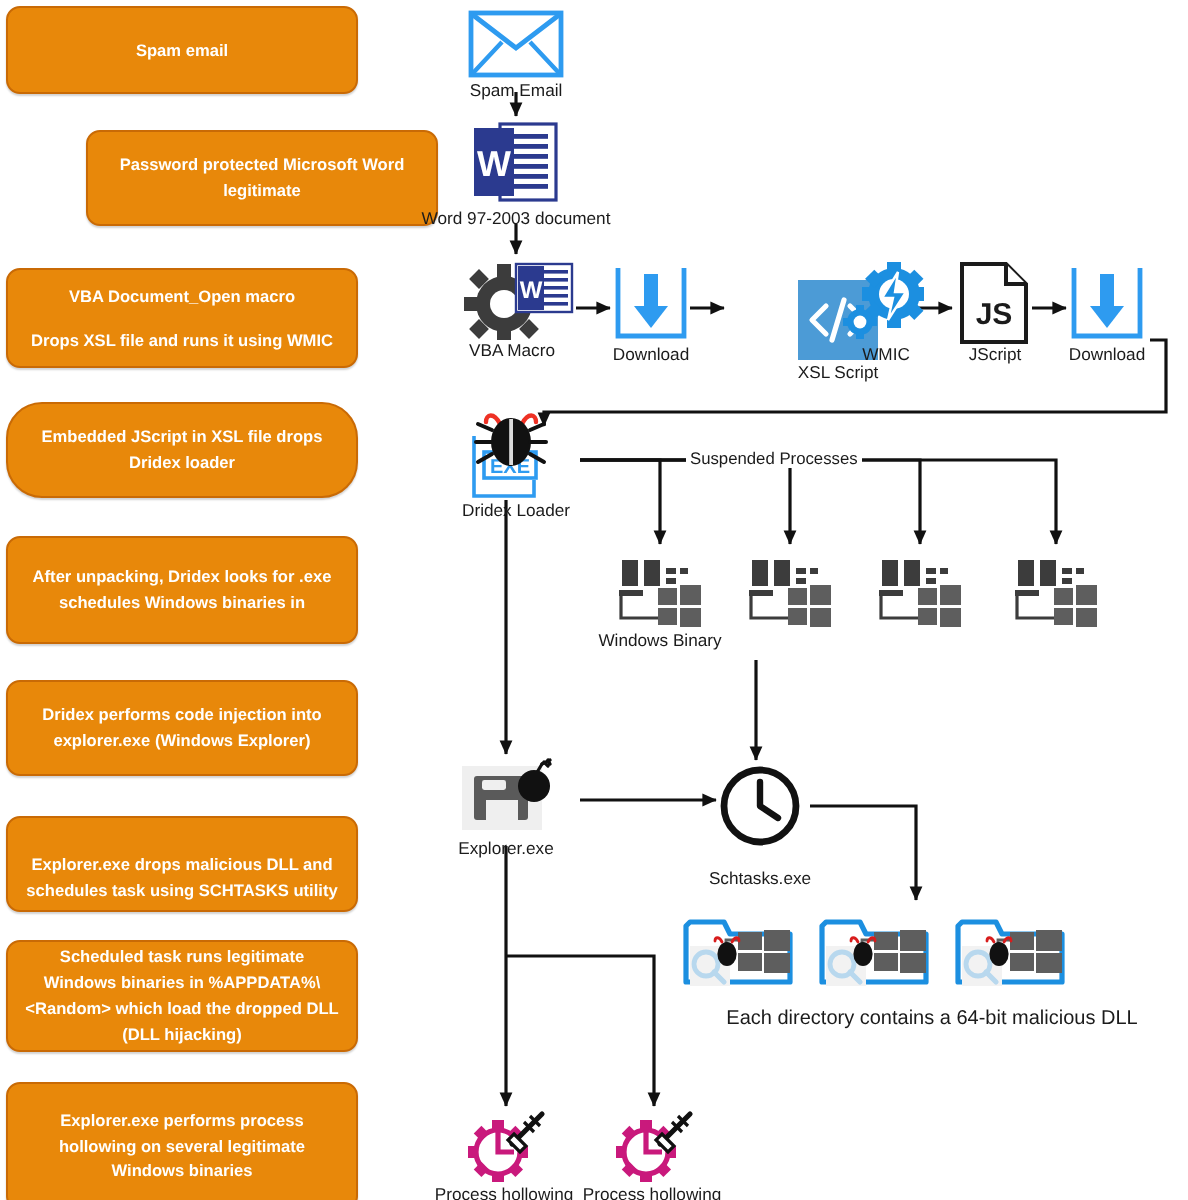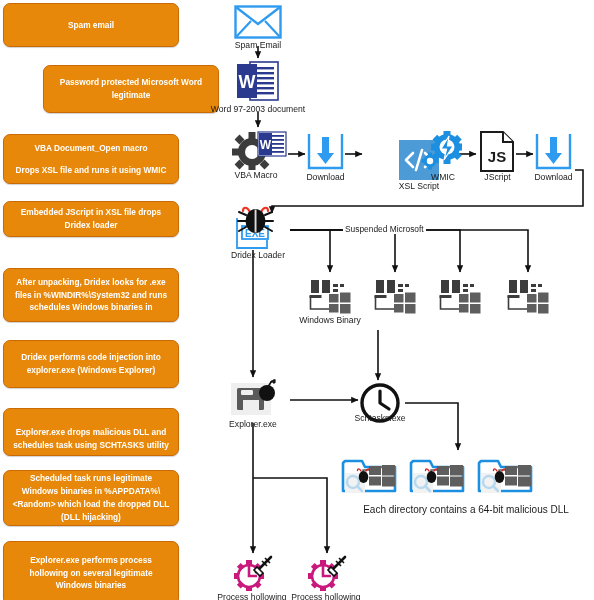--- a/index.html
+++ b/index.html
@@ -84,31 +84,30 @@
     </span>
   </div>
 
   <div class="step-box" style="top:134px;height:50px;">
     <span class="lines">
       <span class="ln">VBA Document_Open macro</span>
       <span class="ln gap">Drops XSL file and runs it using WMIC</span>
     </span>
   </div>
 
-  <div class="step-box" style="top:201px;height:36px;">
+  <div class="step-box" style="top:201px;height:48px;border-radius:18px;">
     <span class="lines">
       <span class="ln">Embedded JScript in XSL file drops</span>
       <span class="ln">Dridex loader</span>
     </span>
   </div>
 
   <div class="step-box" style="top:268px;height:54px;">
     <span class="lines">
       <span class="ln">After unpacking, Dridex looks for .exe</span>
-      <span class="ln">files in %WINDIR%\System32 and runs</span>
       <span class="ln">schedules Windows binaries in</span>
     </span>
   </div>
 
   <div class="step-box" style="top:340px;height:48px;">
     <span class="lines">
       <span class="ln">Dridex performs code injection into</span>
       <span class="ln">explorer.exe (Windows Explorer)</span>
     </span>
   </div>
@@ -311,21 +310,21 @@
           <path d="M12,17 L4,17"></path>
           <path d="M12,23 L5,27"></path>
         <path d="M31,11 L38,8"></path>
           <path d="M31,17 L39,17"></path>
           <path d="M31,23 L38,27"></path>
       </g>
     </svg>
     <div class="cap" style="left:24px;top:46px;">Dridex Loader</div>
   </div>
 
-  <div class="edge-label" style="left:343px;top:224px;">Suspended Microsoft</div>
+  <div class="edge-label" style="left:343px;top:224px;">Suspended Processes</div>
 
   <div class="node" style="left:309px;top:278px;width:42px;height:36px;">
     <svg class="icon" width="42" height="36" viewBox="0 0 42 36">
       <g fill="#3C3C3C">
         <rect x="2" y="2" width="8" height="13"></rect>
           <rect x="13" y="2" width="8" height="13"></rect>
         <rect x="24" y="6" width="5" height="3"></rect>
           <rect x="31" y="6" width="4" height="3"></rect>
         <rect x="24" y="11" width="5" height="3"></rect>
         <rect x="0.5" y="17" width="12" height="3"></rect>
@@ -417,21 +416,21 @@
       <circle cx="36" cy="14" r="8" fill="#111111"></circle>
     </svg>
     <div class="cap" style="left:22px;top:40px;">Explorer.exe</div>
   </div>
 
   <div class="node" style="left:359px;top:382px;width:42px;height:42px;">
     <svg class="icon" width="42" height="42" viewBox="0 0 42 42">
       <circle cx="21" cy="21" r="18" fill="#ffffff" stroke="#111111" stroke-width="3.4"></circle>
       <path d="M21,9 L21,21 L30,27" fill="none" stroke="#111111" stroke-width="3.2" stroke-linecap="round" stroke-linejoin="round"></path>
     </svg>
-    <div class="cap" style="top:31px;">Schtasks.exe</div>
+    <div class="cap" style="top:52px;">Schtasks.exe</div>
   </div>
 
   <div class="node" style="left:341px;top:455px;width:58px;height:42px;">
     <svg class="icon" width="58" height="42" viewBox="0 0 58 42">
       <path d="M2,8 L2,36 L54,36 L54,12 L24,12 L21,6 L4,6 z" fill="#ffffff" stroke="#1C8FE0" stroke-width="2.6" stroke-linejoin="round"></path>
       <g fill="#5E5E5E">
         <rect x="28" y="11" width="12" height="9"></rect>
           <rect x="41" y="10" width="13" height="10.5"></rect>
         <rect x="28" y="21.5" width="12" height="9"></rect>
           <rect x="41" y="21.5" width="13" height="10"></rect>

